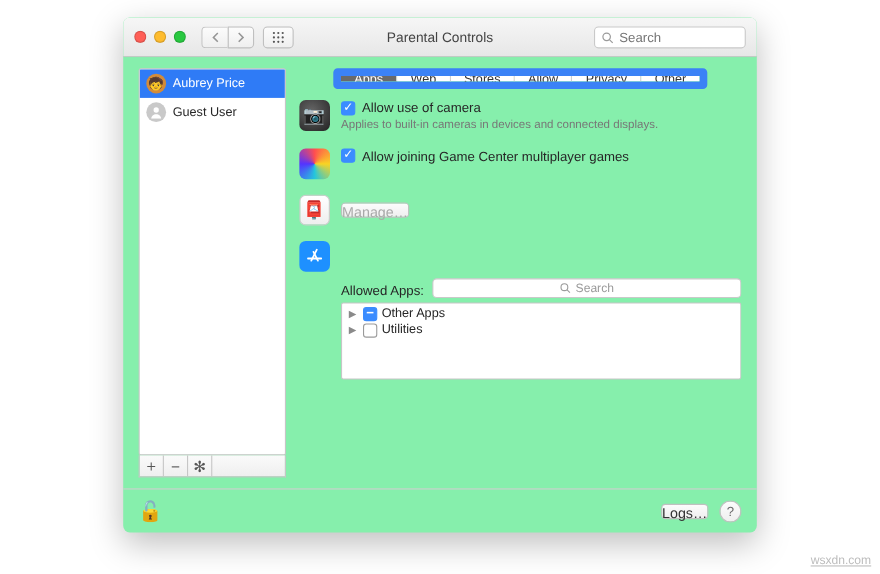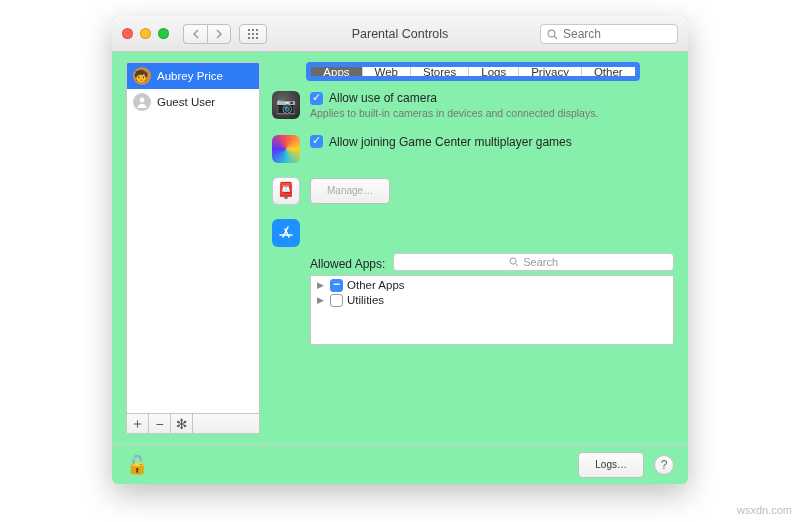--- a/index.html
+++ b/index.html
@@ -22,50 +22,50 @@
   .body { flex: 1; display: flex; padding: 10px 14px 10px 14px; gap: 12px; }
   .sidebar { width: 134px; display: flex; flex-direction: column; }
   .userlist { flex: 1; background: #fff; border: 1px solid #c6c6c6; border-radius: 2px; overflow: hidden; }
   .user-row { display: flex; align-items: center; gap: 6px; padding: 4px 6px; font-size: 11.5px; }
   .user-row.selected { background: #2f7bf6; color: #fff; }
   .avatar { width: 18px; height: 18px; border-radius: 50%; background: #c9c9c9; display: flex; align-items: center; justify-content: center; color: #fff; }
   .toolbar-bottom { height: 20px; border: 1px solid #c6c6c6; border-top: none; background: linear-gradient(#fafafa,#efefef); display: flex; align-items: stretch; }
   .tb-btn { width: 22px; display: flex; align-items: center; justify-content: center; border-right: 1px solid #c6c6c6; color: #555; font-size: 14px; }
   .main { flex: 1; display: flex; flex-direction: column; }
   .tabs { display: flex; justify-content: center; margin-bottom: 10px; }
-  .tabrow { display: flex; border: 5px solid #3b82f6; border-radius: 4px; overflow: hidden; height: 19px; justify-content: center; }
+  .tabrow { display: flex; border: 7px solid #3b82f6; border-radius: 4px; overflow: hidden; height: 19px; justify-content: center; }
   .tab { padding: 2px 12px; font-size: 11.5px; background: #fff; border-right: 1px solid #cfcfcf; color: #333; display:flex; align-items:center; }
   .tab:last-child { border-right: none; }
   .tab.active { background: #6a6a6a; color: #fff; }
   .settings { flex: 1; overflow: auto; }
   .setting { display: flex; gap: 10px; margin-bottom: 14px; }
   .appicon { width: 28px; height: 28px; border-radius: 6px; flex-shrink: 0; display: flex; align-items: center; justify-content: center; font-size: 16px; color: #fff; }
   .ic-camera { background: radial-gradient(circle at 40% 35%, #666, #222); }
   .ic-gc     { background: conic-gradient(#ff4e50,#f9d423,#24c6dc,#5433ff,#ff4e50); }
   .ic-mail   { background: linear-gradient(#fff,#eee); border:1px solid #ccc; color:#888; }
   .ic-app    { background: #1e90ff; }
   .opt-line { display: flex; align-items: center; gap: 6px; }
   .chk { appearance: none; width: 13px; height: 13px; border: 1px solid #9a9a9a; border-radius: 3px; background: #fff; position: relative; }
   .chk:checked { background: #3b8cff; border-color: #3b8cff; }
   .chk:checked::after { content:"✓"; position:absolute; top:-2px; left:1px; color:#fff; font-size:11px; }
   .chk.mixed { background:#3b8cff; border-color:#3b8cff; }
   .chk.mixed::after { content:"−"; position:absolute; top:-3px; left:2px; color:#fff; font-size:12px; font-weight:bold; }
   .desc { font-size: 10.5px; color: #777; margin-top: 2px; line-height: 1.3; text-align: center; }
-  .macbtn { height: 26px; padding: 0 16px; border: 1px solid #c0c0c0; border-radius: 4px; background: linear-gradient(#fcfcfc,#efefef); font-size: 10px; color: #333; }
+  .macbtn { height: 14px; padding: 0 0; border: 1px solid #c0c0c0; border-radius: 4px; background: linear-gradient(#fcfcfc,#efefef); font-size: 13px; color: #333; }
   .macbtn.disabled { color: #a9a9a9; }
   .allowed-row { display: flex; align-items: flex-end; gap: 8px; margin: 4px 0 4px 38px; }
   .allowed-row .searchsmall { flex: 1; height: 18px; border: 1px solid #c9c9c9; border-radius: 4px; background: #fff; display: flex; align-items: center; justify-content: center; color: #9a9a9a; font-size: 11px; gap:4px; }
   .allowed-list { margin-left: 38px; border: 1px solid #c6c6c6; background: #fff; height: 70px; border-radius: 2px; padding: 2px 0; }
   .tree-row { display: flex; align-items: center; gap: 4px; padding: 1px 6px; font-size: 11.5px; }
   .disclosure { color: #8a8a8a; font-size: 9px; width: 9px; }
   .footer { height: 40px; border-top: 1px solid #d0d0d0; display: flex; align-items: center; padding: 0 14px; gap: 10px; }
   .lockicon { font-size: 18px; }
   .footer-spacer { flex: 1; }
   .helpbtn { width: 20px; height: 20px; border: 1px solid #c0c0c0; border-radius: 50%; background: linear-gradient(#fcfcfc,#efefef); color: #6a6a6a; display:flex; align-items:center; justify-content:center; font-size:12px; }
-  .watermark { position:absolute; right:8px; bottom:6px; font-size:11px; color:#bdbdbd; }
+  .watermark { position:absolute; right:8px; bottom:6px; font-size:11px; color:#bdbdbd;text-decoration:underline; }
   svg { display:block; }
 </style>
 </head>
 <body>
 
 <div class="window">
 
   <div class="titlebar">
     <div class="traffic">
       <div class="dot red"></div>
@@ -144,21 +144,21 @@
           <div class="tab active">
               <span>Apps</span>
             </div>
           <div class="tab">
               <span>Web</span>
             </div>
           <div class="tab">
               <span>Stores</span>
             </div>
           <div class="tab">
-              <span>Logs</span>
+              <span>Allow</span>
             </div>
           <div class="tab">
               <span>Privacy</span>
             </div>
           <div class="tab">
               <span>Other</span>
             </div>
         </div>
       </div>
 

